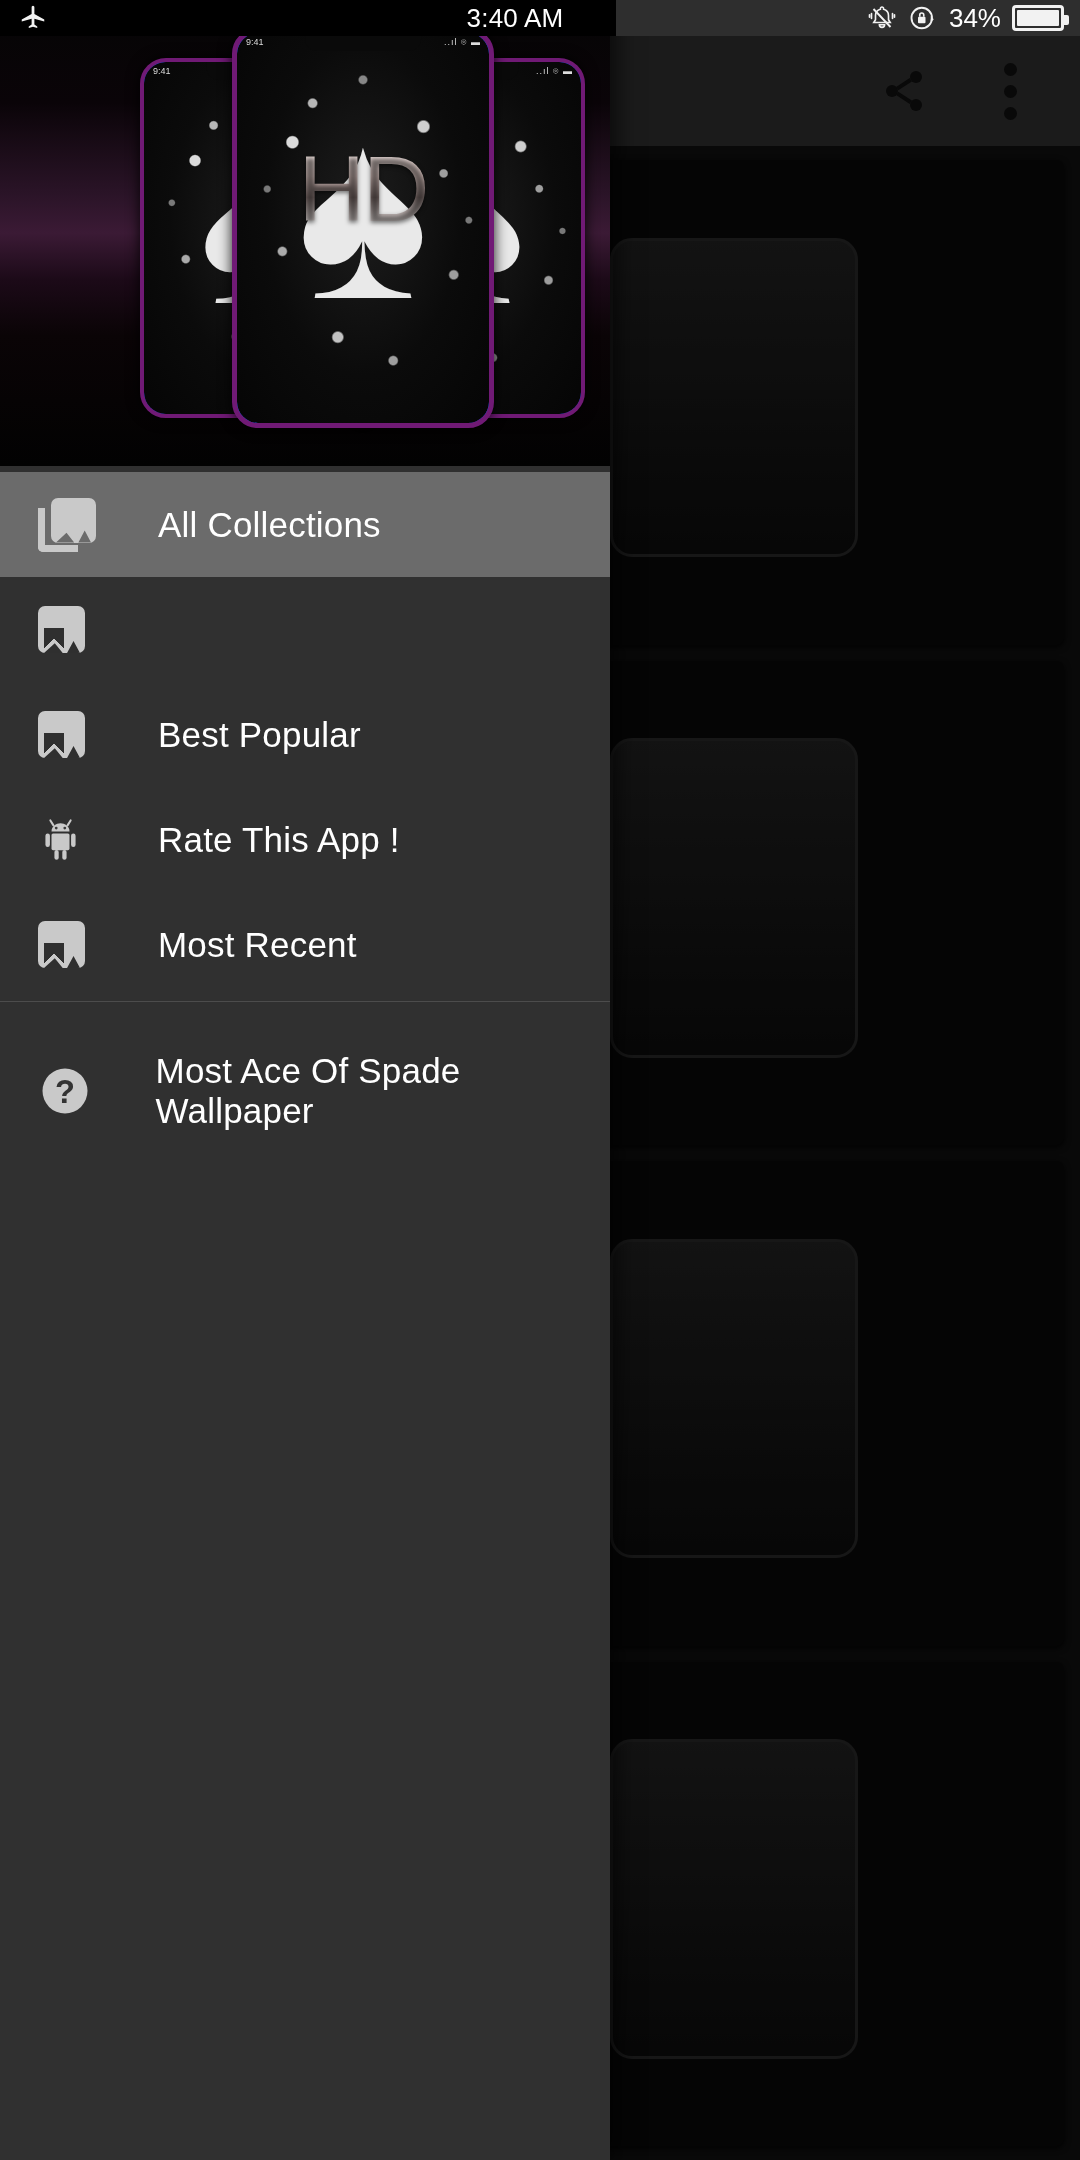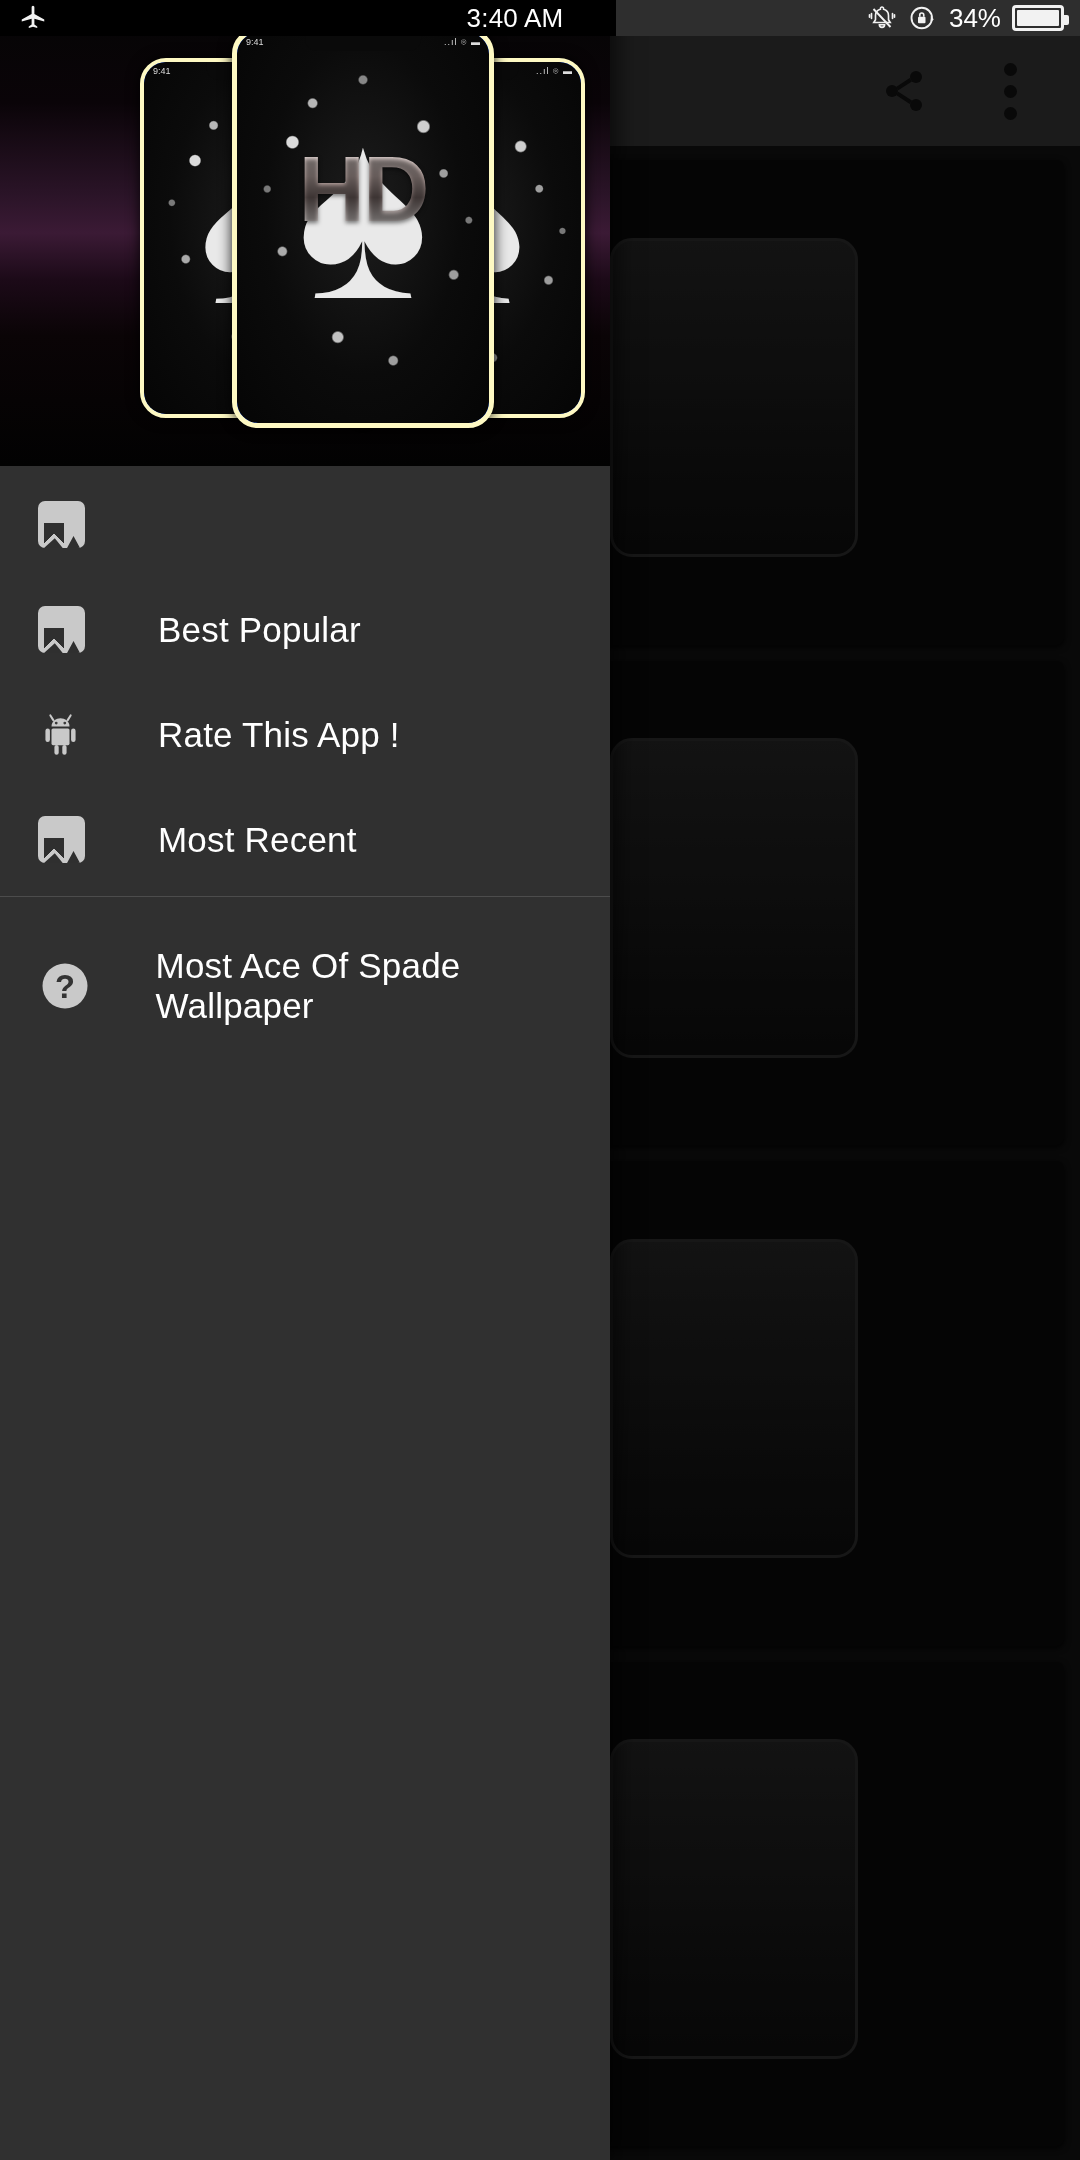--- a/index.html
+++ b/index.html
@@ -93,21 +93,21 @@
     background:#000;
     flex:0 0 466px;
   }
   #dh-bg{
     position:absolute; inset:0;
     background:
       linear-gradient(180deg,#050505 0%,#0a0408 22%,#2b1428 42%,#3b1a35 50%,#1c0a18 60%,#0a0406 72%,#020202 100%);
   }
   .dh-phone{
     position:absolute; border-radius:26px; overflow:hidden;
-    border:4px solid #fef9c3;
+    border:4px solid #701a75;
     background:#1d4ed8;
     box-shadow:0 0 14px rgba(0,0,0,.9);
   }
   .dh-phone .scr{
     position:absolute; inset:0; border-radius:21px; overflow:hidden;
     background:radial-gradient(ellipse at 50% 45%, #1d1d1d 0%, #0b0b0b 55%, #050505 100%);
   }
   .dh-phone .notch{
     position:absolute; left:50%; top:0; transform:translateX(-50%);
     width:46%; height:18px; background:#0a0a0a; border-radius:0 0 12px 12px; z-index:3;
@@ -133,21 +133,21 @@
       radial-gradient(circle at 50% 12%, rgba(255,255,255,.5) 0 1%, transparent 1.4%),
       radial-gradient(circle at 12% 40%, rgba(255,255,255,.45) 0 .9%, transparent 1.3%),
       radial-gradient(circle at 92% 48%, rgba(255,255,255,.45) 0 .9%, transparent 1.3%);
   }
   #phone-left{ left:140px; top:58px; width:240px; height:360px; }
   #phone-right{ left:345px; top:58px; width:240px; height:360px; }
   #phone-center{ left:232px; top:28px; width:262px; height:400px; z-index:5; border-width:5px; }
 
   #hd-badge{
     position:absolute; left:50%; top:40%; transform:translate(-50%,-50%);
-    font-size:92px; font-weight:700; letter-spacing:-2px; z-index:6;
+    font-size:92px; font-weight:400; letter-spacing:-2px; z-index:6;
     background:linear-gradient(180deg,#f6f0ee 0%,#cdb8b4 38%,#7a6a68 58%,#e6dedc 82%,#9a8e8c 100%);
     -webkit-background-clip:text; background-clip:text; color:transparent;
     text-shadow:0 2px 4px rgba(0,0,0,.5);
   }
 
   #dh-title{
     position:absolute; left:0; right:0; top:196px; z-index:7;
     text-align:center; font-size:31px; letter-spacing:3px;
     color:rgba(150,185,205,.78);
     text-shadow:0 0 8px rgba(90,150,190,.55);
@@ -294,20 +294,31 @@
         <div class="mini-ico">..ıl ⌾ ▬</div>
         <div class="dh-splatter"></div>
         <div class="dh-spade" style="font-size:250px;">♠</div>
         <div id="hd-badge">HD</div>
       </div>
 
     </div>
 
     <div id="drawer-list">
 
+      <div class="drawer-item active">
+        <span class="di-icon">
+          <span class="ico-collections">
+              <span class="back"></span>
+              <span class="front">
+                <i></i>
+              </span>
+            </span>
+        </span>
+        <span class="di-label">All Collections</span>
+      </div>
 
       <div class="drawer-item">
         <span class="di-icon">
             <span class="ico-image">
               <i></i>
             </span>
           </span>
       </div>
 
       <div class="drawer-item">

